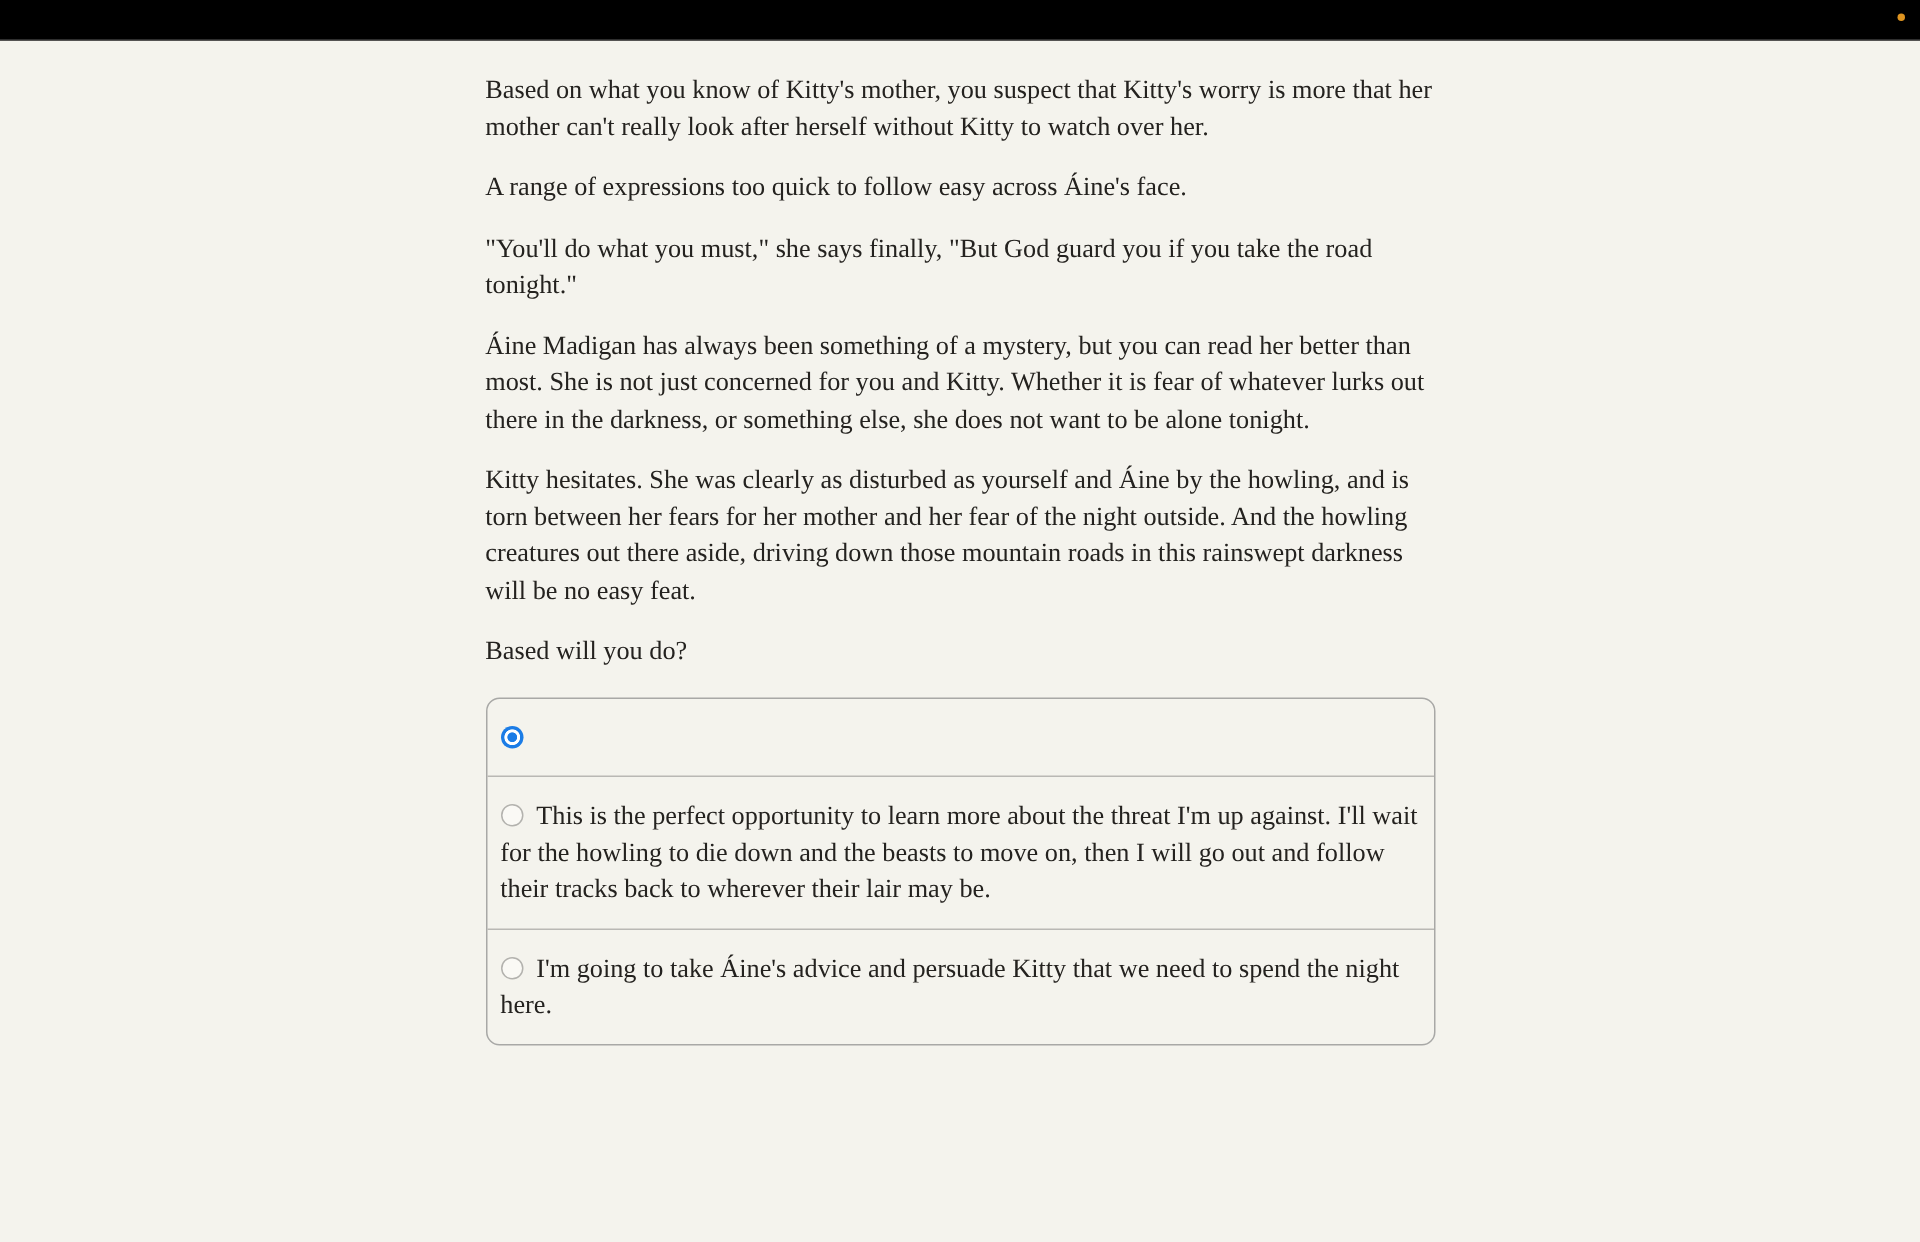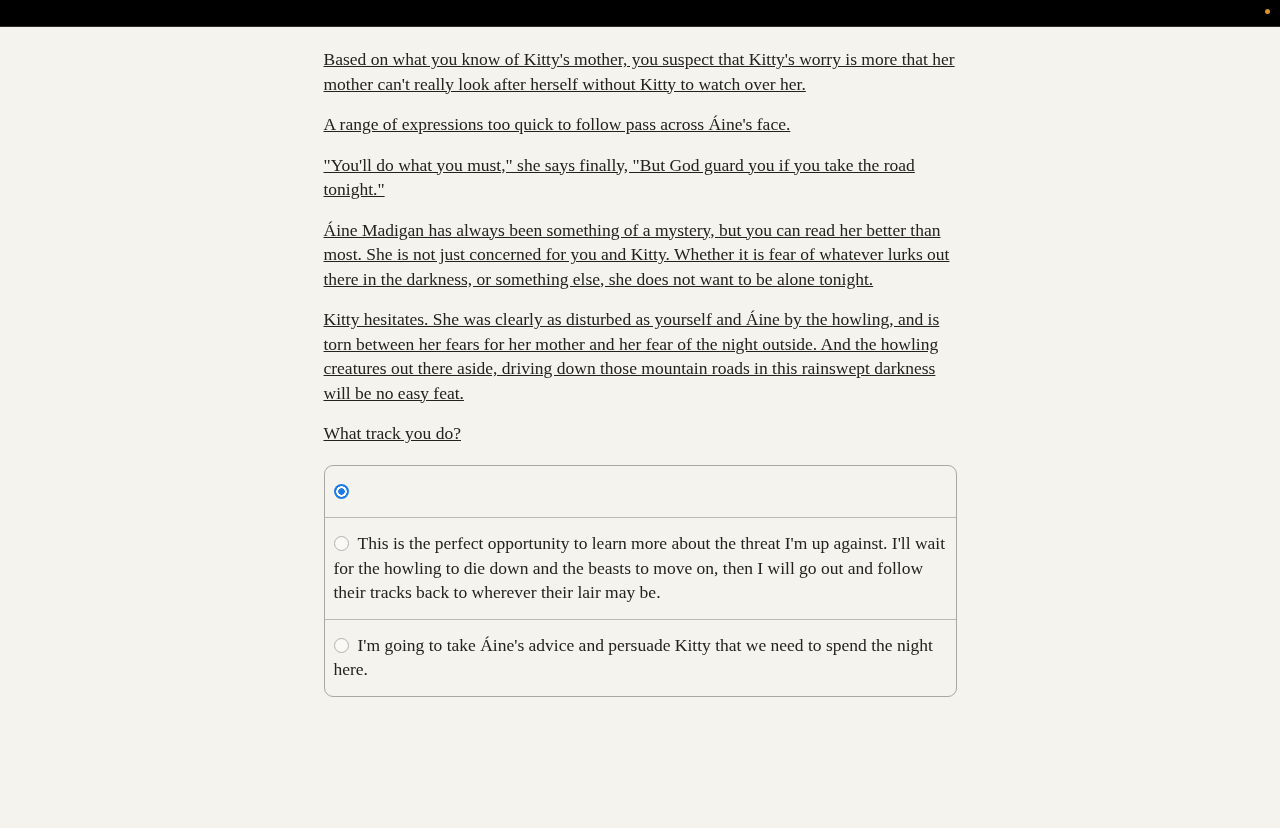--- a/index.html
+++ b/index.html
@@ -33,21 +33,20 @@
     width:5px;height:5px;border-radius:50%;
     background:var(--notification_dot);
   }
   .content{
     width:633px;
     margin:0 auto;
     padding-top:20px;
   }
   .content p{
     margin:0 0 16px 0;
-    text-decoration:underline;
   }
   .choices{
     margin-top:19px;
     border:1px solid var(--box_border);
     border-radius:9px;
     background:var(--background);
   }
   .choice{
     display:block;
     padding:13px 9px 14px 9px;
@@ -76,25 +75,25 @@
 </style>
 </head>
 <body>
 
 <div class="topbar">
   <span class="notif-dot"></span>
 </div>
 
 <main class="content">
   <p>Based on what you know of Kitty's mother, you suspect that Kitty's worry is more that her mother can't really look after herself without Kitty to watch over her.</p>
-  <p>A range of expressions too quick to follow pass across Áine's face.</p>
+  <p>A range of expressions too quick to follow easy across Áine's face.</p>
   <p>"You'll do what you must," she says finally, "But God guard you if you take the road tonight."</p>
   <p>Áine Madigan has always been something of a mystery, but you can read her better than most. She is not just concerned for you and Kitty. Whether it is fear of whatever lurks out there in the darkness, or something else, she does not want to be alone tonight.</p>
   <p>Kitty hesitates. She was clearly as disturbed as yourself and Áine by the howling, and is torn between her fears for her mother and her fear of the night outside. And the howling creatures out there aside, driving down those mountain roads in this rainswept darkness will be no easy feat.</p>
-  <p>What track you do?</p>
+  <p>Based will you do?</p>
 
   <div class="choices">
     <label class="choice">
       <input type="radio" name="choice" checked="" style="">
     </label>
     <label class="choice">
       <input type="radio" name="choice" style=""><span class="choice-text">This is the perfect opportunity to learn more about the threat I'm up against. I'll wait for the howling to die down and the beasts to move on, then I will go out and follow their tracks back to wherever their lair may be.</span>
     </label>
     <label class="choice">
       <input type="radio" name="choice" style=""><span class="choice-text">I'm going to take Áine's advice and persuade Kitty that we need to spend the night here.</span>

